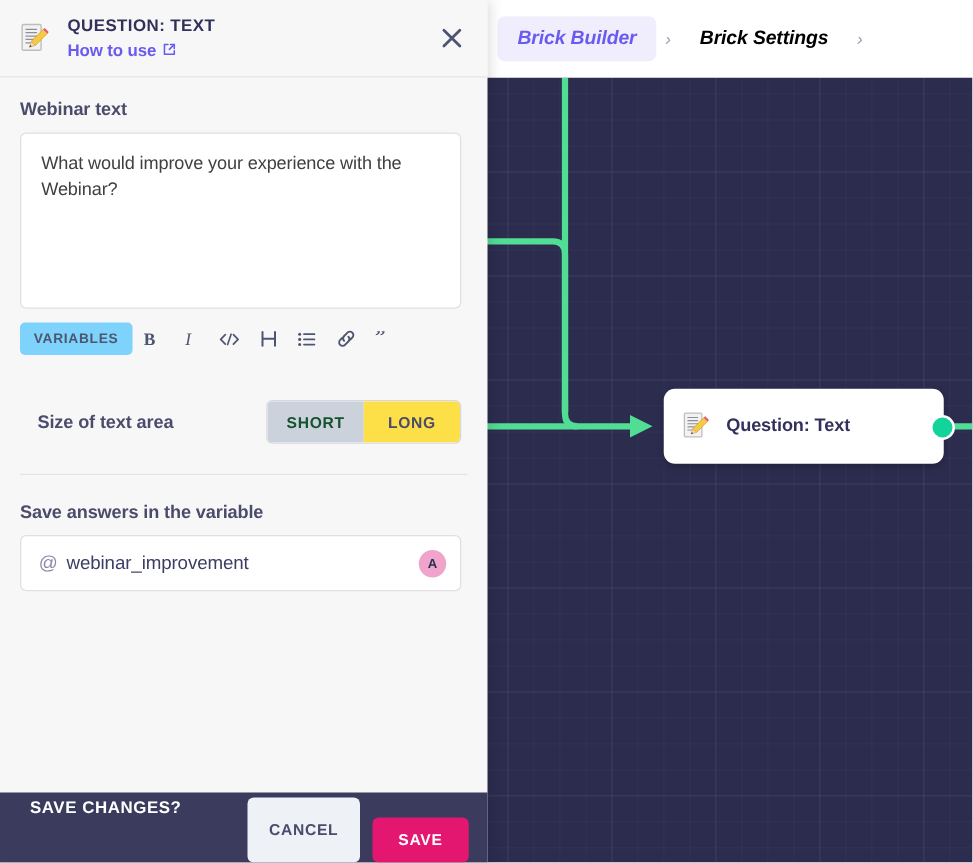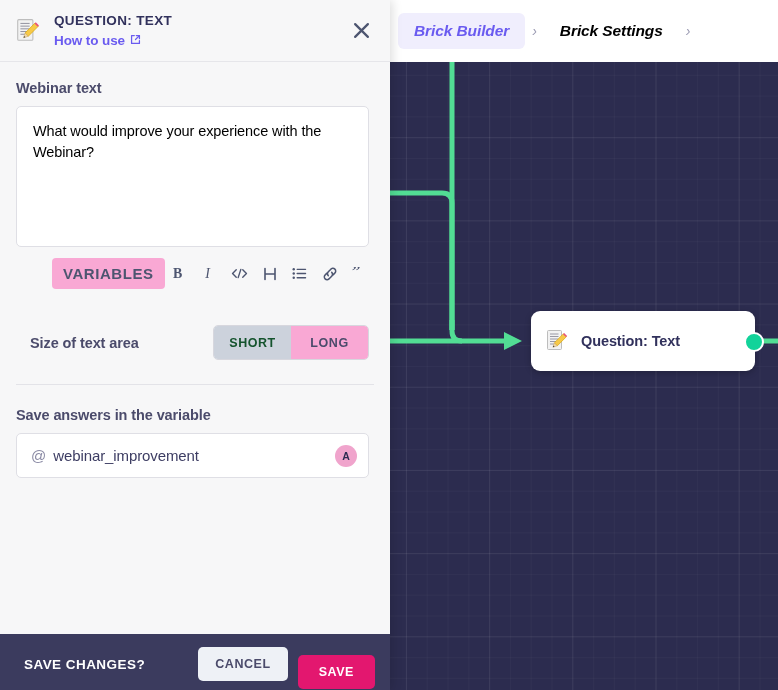--- a/index.html
+++ b/index.html
@@ -208,44 +208,43 @@
   }
 
   .textarea-box {
     width: 353px;
     height: 141px;
     background: #ffffff;
     border: 1px solid #dfdfe5;
     border-radius: 5px;
     padding: 14px 16px;
     font-size: 14.5px;
-    color: #000000;
+    color: #404040;
     line-height: 1.45;
     letter-spacing: -0.1px;
     overflow: hidden;
   }
 
   .editor-toolbar {
     display: flex;
     align-items: center;
     margin-top: 11px;
     gap: 0;
   }
   .variables-btn {
-    background: #f9a8d4;
+    background: #7dd3fc;
     color: #4d5570;
-    font-size: 15px;
+    font-size: 11px;
     font-weight: bold;
     letter-spacing: 0.55px;
     padding: 7px 11px;
     border-radius: 4px;
     border: none;
     cursor: pointer;
     font-family: "Liberation Sans", sans-serif;
-    margin-left: 36px;
   }
   .tool-icon {
     width: 30px; height: 26px;
     display: flex; align-items: center; justify-content: center;
     color: #4d5570;
     cursor: pointer;
     margin-left: 1px;
   }
 
   .row-size {
@@ -264,21 +263,21 @@
     background: #ffffff;
     height: 35px;
   }
   .seg-btn {
     width: 77px;
     display: flex; align-items: center; justify-content: center;
     font-size: 12.5px;
     font-weight: bold;
     letter-spacing: 0.55px;
     color: #4b4b6b;
-    background: #f9a8d4;
+    background: #fde047;
     cursor: pointer;
     border: none;
     font-family: "Liberation Sans", sans-serif;
   }
   .seg-btn.selected {
     background: #ccd2dc;
     color: #14532d;
   }
 
   .divider {
@@ -317,21 +316,20 @@
     font-weight: bold;
     display: flex; align-items: center; justify-content: center;
   }
 
   
   .panel-footer {
     flex: 0 0 56px;
     height: 56px;
     background: #3b3b5e;
     display: flex;
-    align-items: center;
     padding: 4px 15px 0 24px;
   }
   .footer-title {
     flex: 1 1 auto;
     color: #ffffff;
     font-size: 13.5px;
     font-weight: bold;
     letter-spacing: 0.45px;
   }
   .btn {

